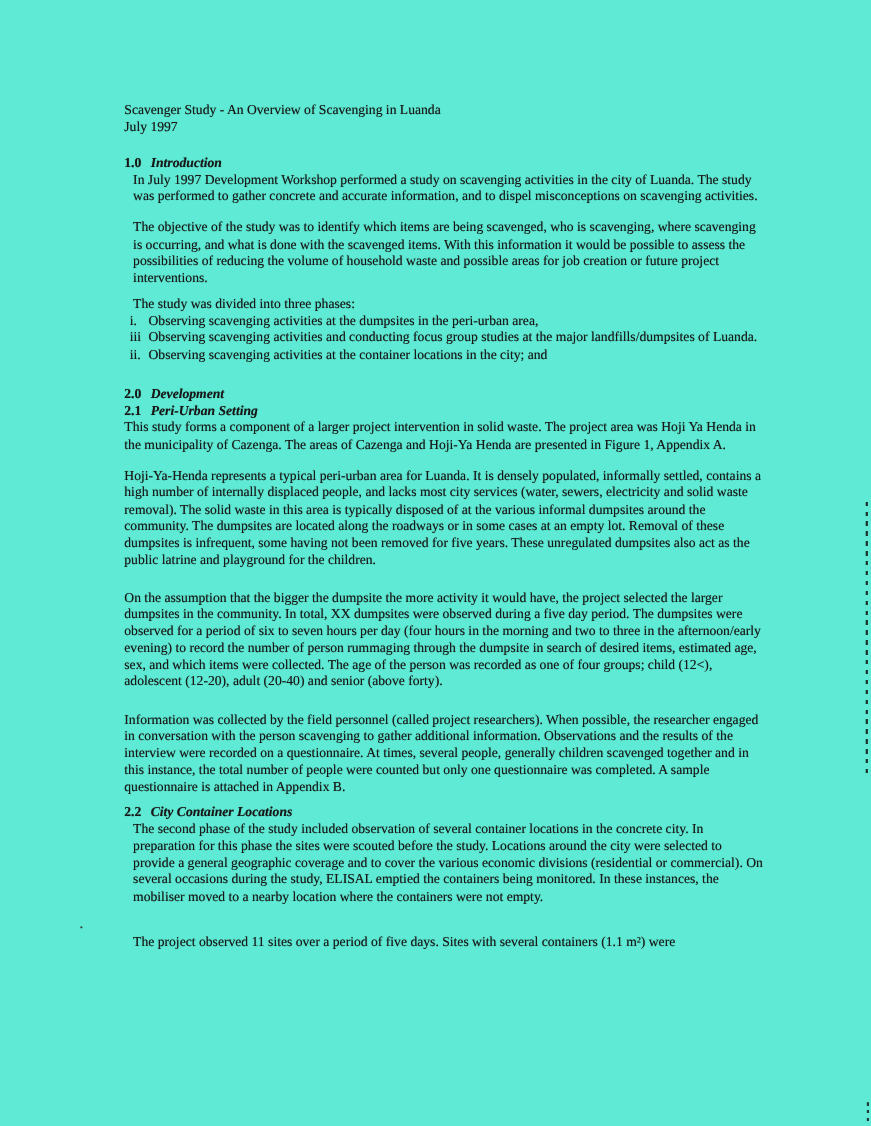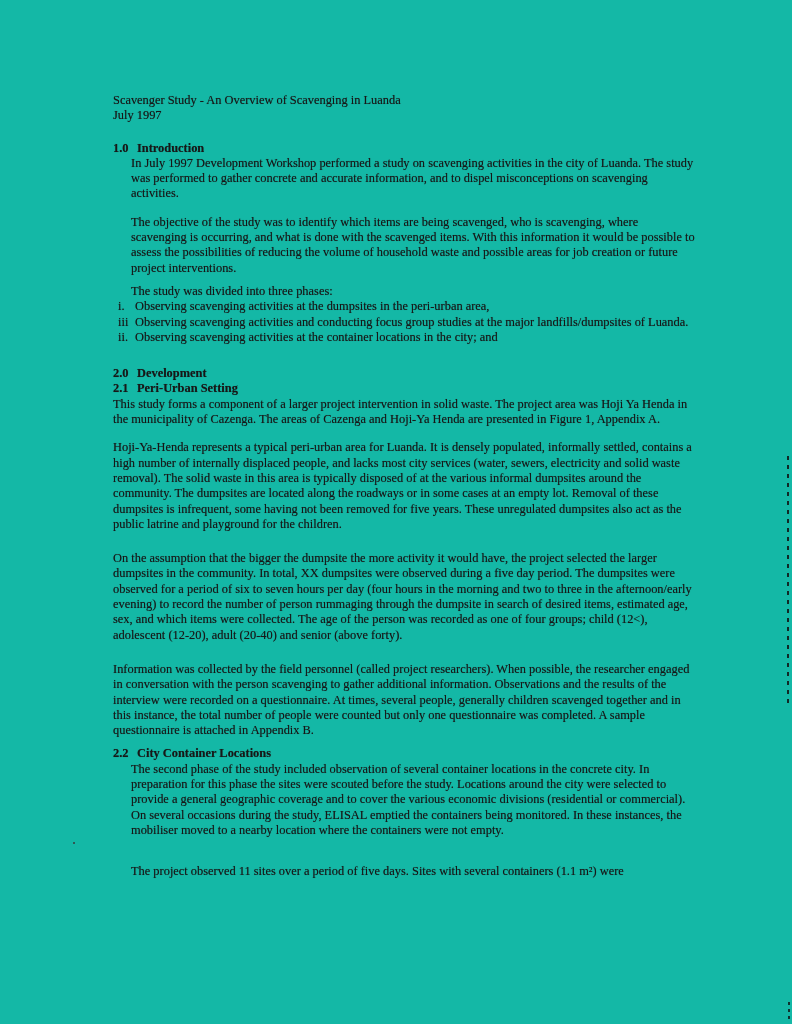--- a/index.html
+++ b/index.html
@@ -4,21 +4,21 @@
 <style>
   html, body {
     margin: 0;
     padding: 0;
     background: #ffffff;
   }
   .page {
     position: relative;
     width: 792px;
     height: 1024px;
-    background: #14b8a6;
+    background: #5eead4;
     font-family: "Liberation Serif", "DejaVu Serif", serif;
     font-size: 12.4px;
     line-height: 15.3px;
     color: #1a1a1a;
     text-shadow: 0 0 0.7px rgba(25,25,25,0.55);
     overflow: hidden;
   }
   .scanlayer {
     position: absolute;
     inset: 0;
@@ -28,28 +28,28 @@
     position: absolute;
     left: 113px;
     top: 93px;
     width: 584px;
   }
   .doc-title { margin: 0; }
   .doc-date  { margin: 0 0 17px 0; }
 
   .heading { display: flex; font-weight: bold; }
   .hnum  { display: inline-block; min-width: 24px; }
-  .htext { display: inline-block; }
+  .htext { display: inline-block; font-style: italic; }
 
   p { margin: 0 0 13px 0; }
   p.tight  { margin-bottom: 8px; font-family: Liberation Serif, serif; }
   p.nogap  { margin-bottom: 0; }
   p.wide   { margin-bottom: 19px; }
   p.xwide  { margin-bottom: 26px; }
-  .indent  { margin-left: 18px; }
+  .indent  { margin-left: 8px; }
 
   .phase-list { margin: 0 0 17px 5px; }
   .phase-row  { display: flex; }
   .phase-num  { flex: 0 0 17px; }
   .phase-text { flex: 1 1 auto; }
 
   .gap-before-s2   { height: 4px; }
   .gap-before-s22  { height: 0px; }
 
   

